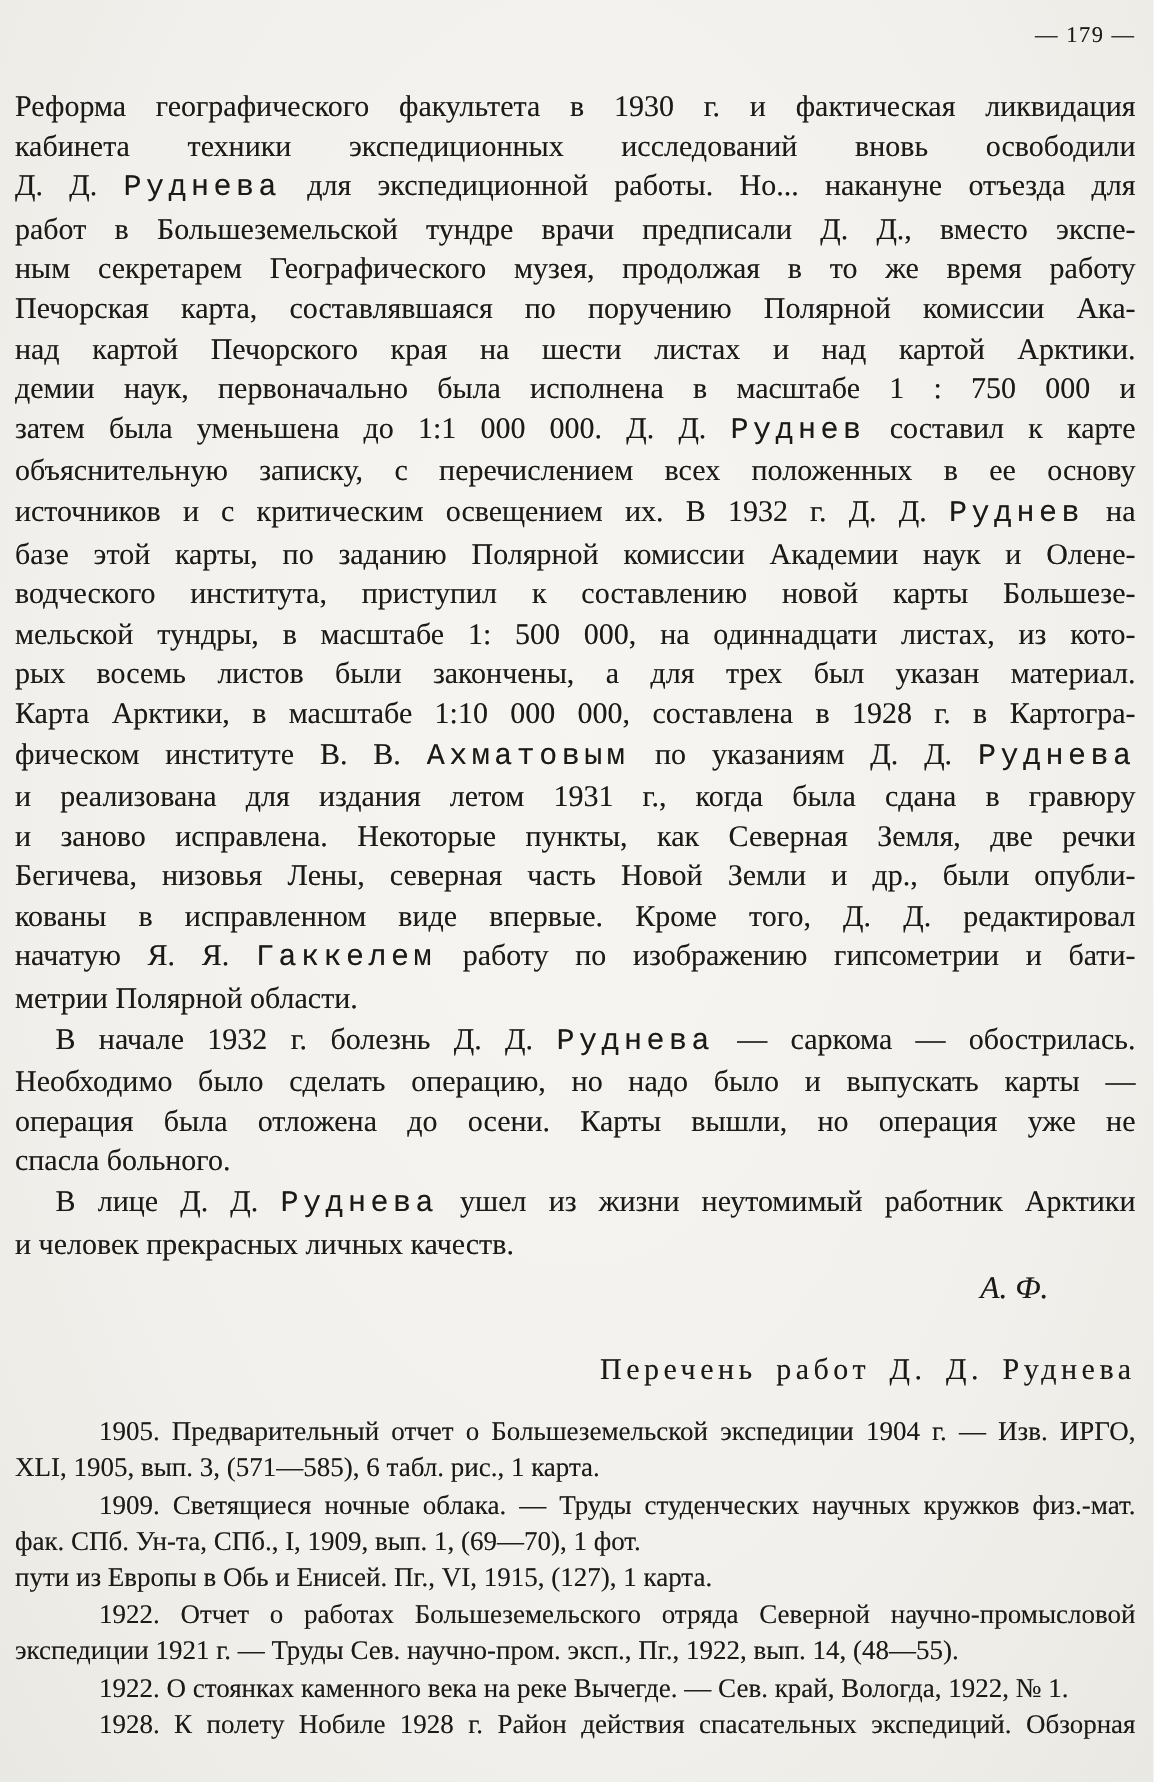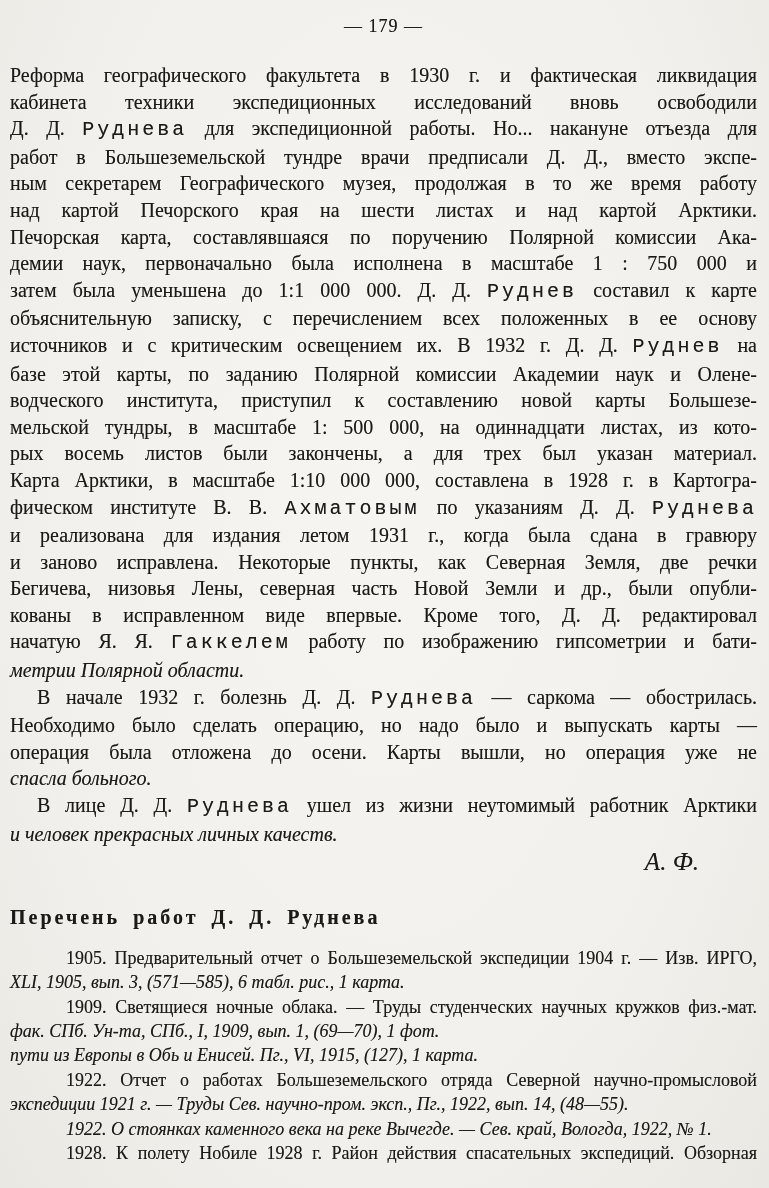--- a/index.html
+++ b/index.html
@@ -6,48 +6,48 @@
   body {
     width: 769px; height: 1188px;
     background: radial-gradient(ellipse at 50% 40%, #f6f5f2 0%, #f1f0ec 65%, #e9e8e2 100%);
     font-family: "Liberation Serif", "DejaVu Serif", serif;
     color: #1a1a18;
     overflow: hidden;
   }
   .page { padding: 0 12px 0 10px; }
   .pageno {
     margin-top: 16px;
-    text-align: center;
-    font-size: 18px;
+    text-align: right;
+    font-size: 15px;
     letter-spacing: 1px;
     text-shadow: 0 0 0.4px rgba(20,20,20,0.5);
   }
   .article {
     margin-top: 25px;
     font-size: 20px;
     line-height: 26.6px;
     text-shadow: 0 0 0.4px rgba(20,20,20,0.45);
   }
   .pline { text-align: justify; text-align-last: justify; }
-  .pline.end { text-align: left; text-align-last: left; font-style: italic; }
+  .pline.end { text-align: left; text-align-last: left; }
   .ind { text-indent: 27px; }
   .ls { letter-spacing: 3px; font-family: Liberation Mono, monospace; }
   .signature {
     margin-top: 2px;
     text-align: right;
     padding-right: 58px;
     font-style: italic;
-    font-size: 25px;
+    font-size: 21px;
     line-height: 26px;
   }
   .works-heading {
     margin-top: 31px;
-    text-align: left;
+    text-align: right;
     font-size: 20px;
-    font-weight: bold;
+    font-weight: normal;
     letter-spacing: 3px;
     word-spacing: 5px;
     text-shadow: 0 0 0.4px rgba(20,20,20,0.45);
   }
   .bib {
     margin-top: 9px;
     font-size: 18px;
     line-height: 24.4px;
     text-shadow: 0 0 0.3px rgba(20,20,20,0.45);
   }
@@ -61,22 +61,22 @@
   <div class="pageno">— 179 —</div>
 
   <div class="article">
 
     <div>
       <div class="pline">Реформа географического факультета в 1930 г. и фактическая ликвидация</div>
       <div class="pline">кабинета техники экспедиционных исследований вновь освободили</div>
       <div class="pline">Д. Д. <span class="ls">Руднева</span> для экспедиционной работы. Но... накануне отъезда для</div>
       <div class="pline">работ в Большеземельской тундре врачи предписали Д. Д., вместо экспе-</div>
       <div class="pline">ным секретарем Географического музея, продолжая в то же время работу</div>
+      <div class="pline">Печорская карта, составлявшаяся по поручению Полярной комиссии Ака-</div>
       <div class="pline">над картой Печорского края на шести листах и над картой Арктики.</div>
-      <div class="pline">Печорская карта, составлявшаяся по поручению Полярной комиссии Ака-</div>
       <div class="pline">демии наук, первоначально была исполнена в масштабе 1 : 750&nbsp;000 и</div>
       <div class="pline">затем была уменьшена до 1:1&nbsp;000&nbsp;000. Д. Д. <span class="ls">Руднев</span> составил к карте</div>
       <div class="pline">объяснительную записку, с перечислением всех положенных в ее основу</div>
       <div class="pline">источников и с критическим освещением их. В 1932 г. Д. Д. <span class="ls">Руднев</span> на</div>
       <div class="pline">базе этой карты, по заданию Полярной комиссии Академии наук и Олене-</div>
       <div class="pline">водческого института, приступил к составлению новой карты Большезе-</div>
       <div class="pline">мельской тундры, в масштабе 1: 500&nbsp;000, на одиннадцати листах, из кото-</div>
       <div class="pline">рых восемь листов были закончены, а для трех был указан материал.</div>
       <div class="pline">Карта Арктики, в масштабе 1:10&nbsp;000&nbsp;000, составлена в 1928 г. в Картогра-</div>
       <div class="pline">фическом институте В. В. <span class="ls">Ахматовым</span> по указаниям Д. Д. <span class="ls">Руднева</span></div>

